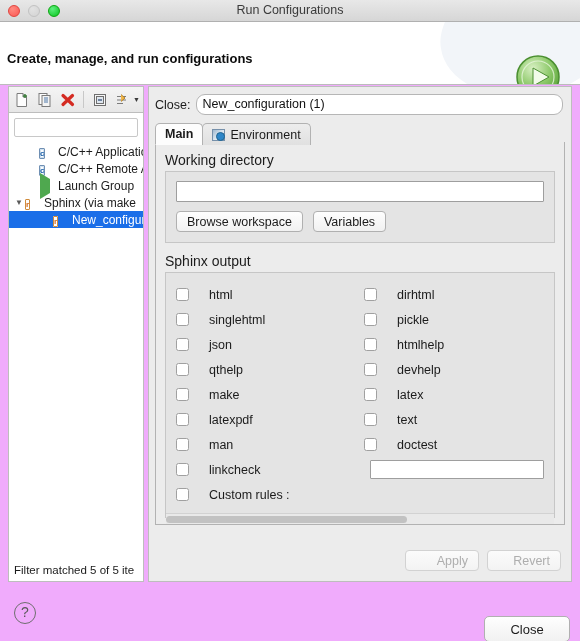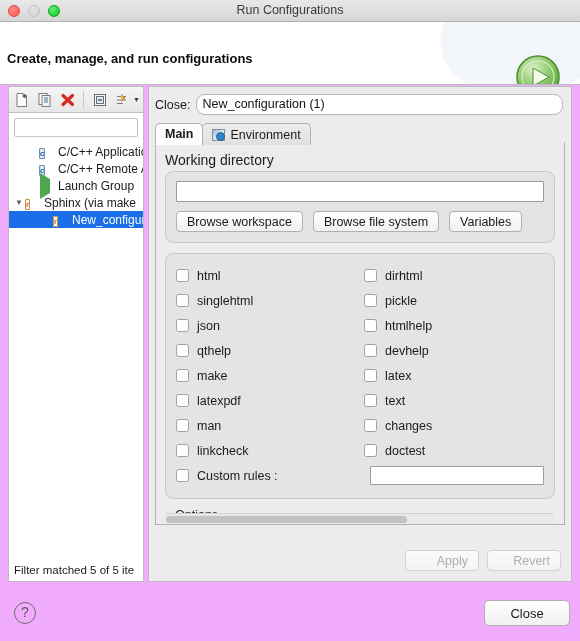--- a/index.html
+++ b/index.html
@@ -159,38 +159,38 @@
 
   .tabbody {
     position:absolute; left:6px; right:6px; top:55px; bottom:56px;
     background:#ececec; border:1px solid #b2b2b2; border-top:none;
     overflow:hidden;
   }
 
   .group { margin:10px 9px 0 9px; }
   .grouplabel { font-size:14px; margin-bottom:3px; color:#1b1b1b; }
   .groupbody {
-    border:1px solid #c6c6c6; border-radius:8px; background:#e4e4e4;
+    border:1px solid #c6c6c6; border-radius:0; background:#e4e4e4;
     padding:9px 10px 10px 10px;
   }
   .wdinput {
     height:21px; background:#fff; border:1px solid #9e9e9e; border-radius:1px;
   }
   .wdbtns { display:flex; gap:10px; margin-top:9px; }
   .btn {
     height:21px; padding:0 10px; font-size:12.5px; line-height:20px;
     background:linear-gradient(to bottom,#fefefe,#f1f1f1);
     border:1px solid #b0b0b0; border-radius:4px; text-align:center; color:#1b1b1b;
     white-space:nowrap;
   }
 
   .cbgrid { display:flex; }
   .cbcol { flex:1; }
   .cbcol.rightcol { padding-left:8px; }
-  .cbrow { display:flex; align-items:center; height:25px; gap:8px; }
+  .cbrow { display:flex; align-items:center; height:25px; gap:20px; }
   .cbox {
     width:13px; height:13px; background:#fff;
     border:1px solid #a0a0a0; border-radius:2.5px; flex:0 0 13px;
   }
   .cblabel { font-size:12.5px; color:#1b1b1b; }
   .rulesinput {
     flex:1; height:19px; background:#fff; border:1px solid #9e9e9e;
     border-radius:1px; margin-left:6px;
   }
 
@@ -210,21 +210,21 @@
   .btn.disabled { color:#aeaeae; background:linear-gradient(to bottom,#fbfbfb,#f3f3f3); border-color:#d2d2d2; }
   .btn.wide { width:74px;text-align:right; }
 
   
   .footer { position:absolute; left:0; right:0; bottom:0; height:52px; }
   .helpbtn {
     position:absolute; left:14px; top:13px; width:22px; height:22px;
     border:1.6px solid #6e6e6e; border-radius:50%;
     font-size:14px; color:#5a5a5a; text-align:center; line-height:19px;
   }
-  .footbtns { position:absolute; right:10px; top:11px; display:flex; }
+  .footbtns { position:absolute; right:10px; top:27px; display:flex; }
   .btn.big { height:26px; line-height:25px; width:86px; font-size:13px; border-radius:5px; }
   .btn.primary {
     background:linear-gradient(to bottom,#4ea6f7,#1a7ae8);
     border:1px solid #1566c4; color:#ffffff;
   }
 </style>
 </head>
 <body>
 
 <div class="window">
@@ -355,27 +355,27 @@
       </div>
 
       <div class="tabbody">
 
         <div class="group">
           <div class="grouplabel">Working directory</div>
           <div class="groupbody">
             <div class="wdinput"></div>
             <div class="wdbtns">
               <div class="btn">Browse workspace</div>
-              <div class="btn">Browse file system</div>
               <div class="btn">Variables</div>
             </div>
           </div>
         </div>
 
         <div class="group">
+          <div class="grouplabel">Sphinx output</div>
           <div class="groupbody">
             <div class="cbgrid">
 
               <div class="cbcol">
                 <div class="cbrow">
                   <span class="cbox"></span>
                   <span class="cblabel">html</span>
                 </div>
                 <div class="cbrow">
                   <span class="cbox"></span>
@@ -428,24 +428,20 @@
                   <span class="cbox"></span>
                   <span class="cblabel">devhelp</span>
                 </div>
                 <div class="cbrow">
                   <span class="cbox"></span>
                   <span class="cblabel">latex</span>
                 </div>
                 <div class="cbrow">
                   <span class="cbox"></span>
                   <span class="cblabel">text</span>
-                </div>
-                <div class="cbrow">
-                  <span class="cbox"></span>
-                  <span class="cblabel">changes</span>
                 </div>
                 <div class="cbrow">
                   <span class="cbox"></span>
                   <span class="cblabel">doctest</span>
                 </div>
                 <div class="cbrow">
                   <div class="rulesinput"></div>
                 </div>
               </div>
 

